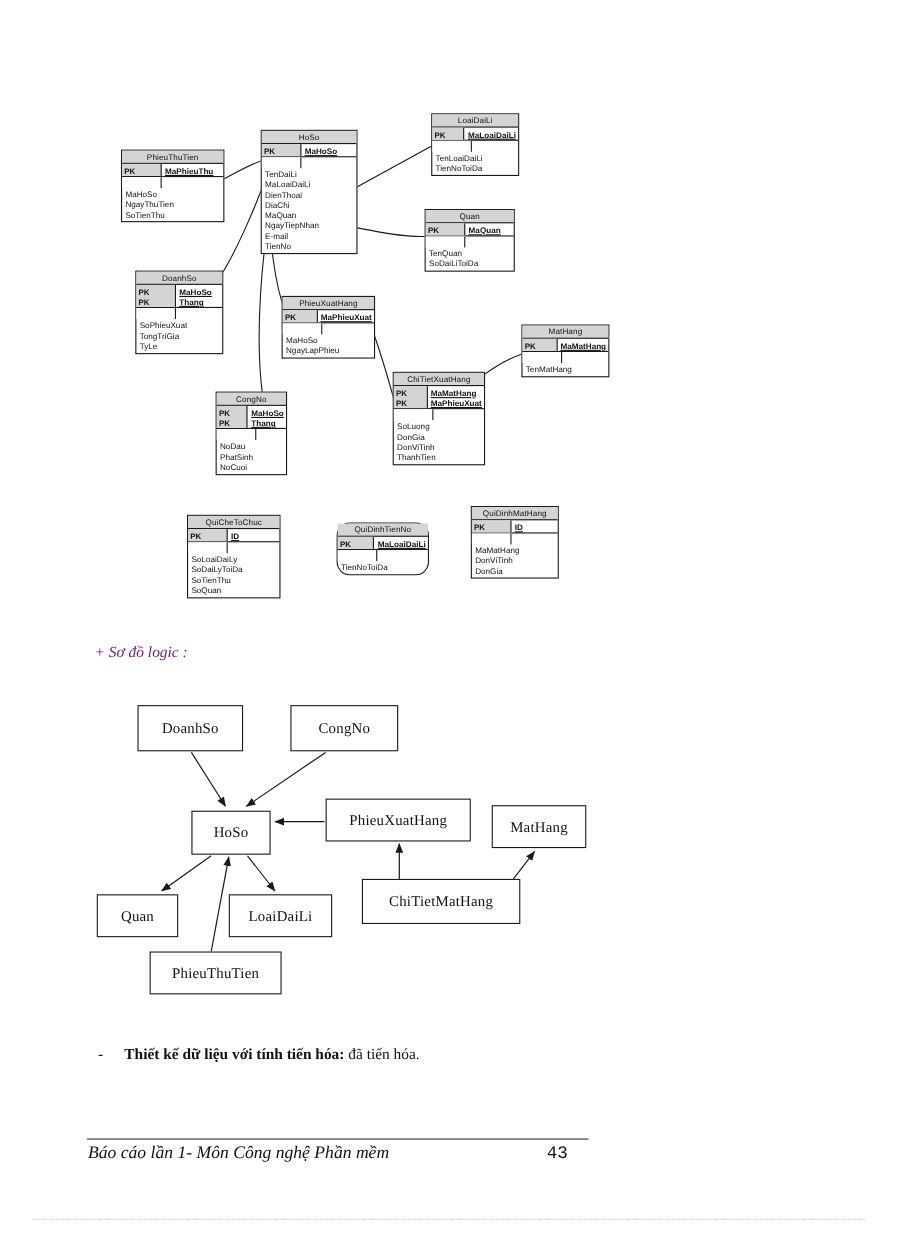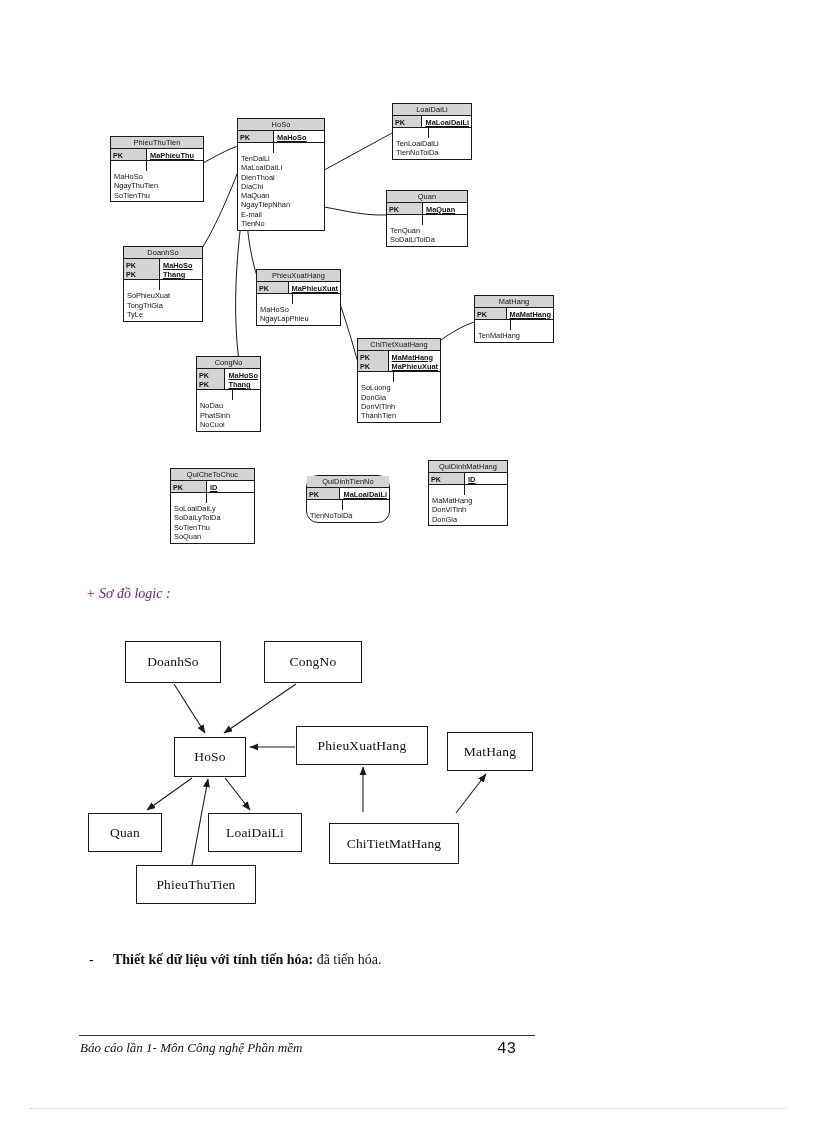--- a/index.html
+++ b/index.html
@@ -118,21 +118,21 @@
     position:absolute;
     left:79px;top:1035px;
     width:456px;height:0;
     border-top:1px solid #333;
   }
   .footer-text{
     position:absolute;
     left:80px;top:1040px;
     font-family:"Liberation Serif", serif;
     font-style:italic;
-    font-size:13px;
+    font-size:16px;
     color:#111;
     white-space:nowrap;
   }
   .footer-page{
     position:absolute;
     left:497px;top:1040px;
     font-family:Liberation Mono, monospace;
     font-size:16px;
     color:#111;
   }
@@ -473,21 +473,21 @@
     </div>
     <div class="lbox" style="left:174px;top:122px;width:72px;height:40px;">
       <span>HoSo</span>
     </div>
     <div class="lbox" style="left:88px;top:198px;width:74px;height:39px;">
       <span>Quan</span>
     </div>
     <div class="lbox" style="left:208px;top:198px;width:94px;height:39px;">
       <span>LoaiDaiLi</span>
     </div>
-    <div class="lbox" style="left:329px;top:208px;width:130px;height:41px;">
+    <div class="lbox" style="left:329px;top:184px;width:144px;height:41px;">
       <span>ChiTietMatHang</span>
     </div>
     <div class="lbox" style="left:136px;top:250px;width:120px;height:39px;">
       <span>PhieuThuTien</span>
     </div>
 
   </div>
 
   <div class="bullet-line">
     <span class="bullet-dash">-</span><b>Thiết kế dữ liệu với tính tiến hóa:</b><span> đã tiến hóa.</span>

